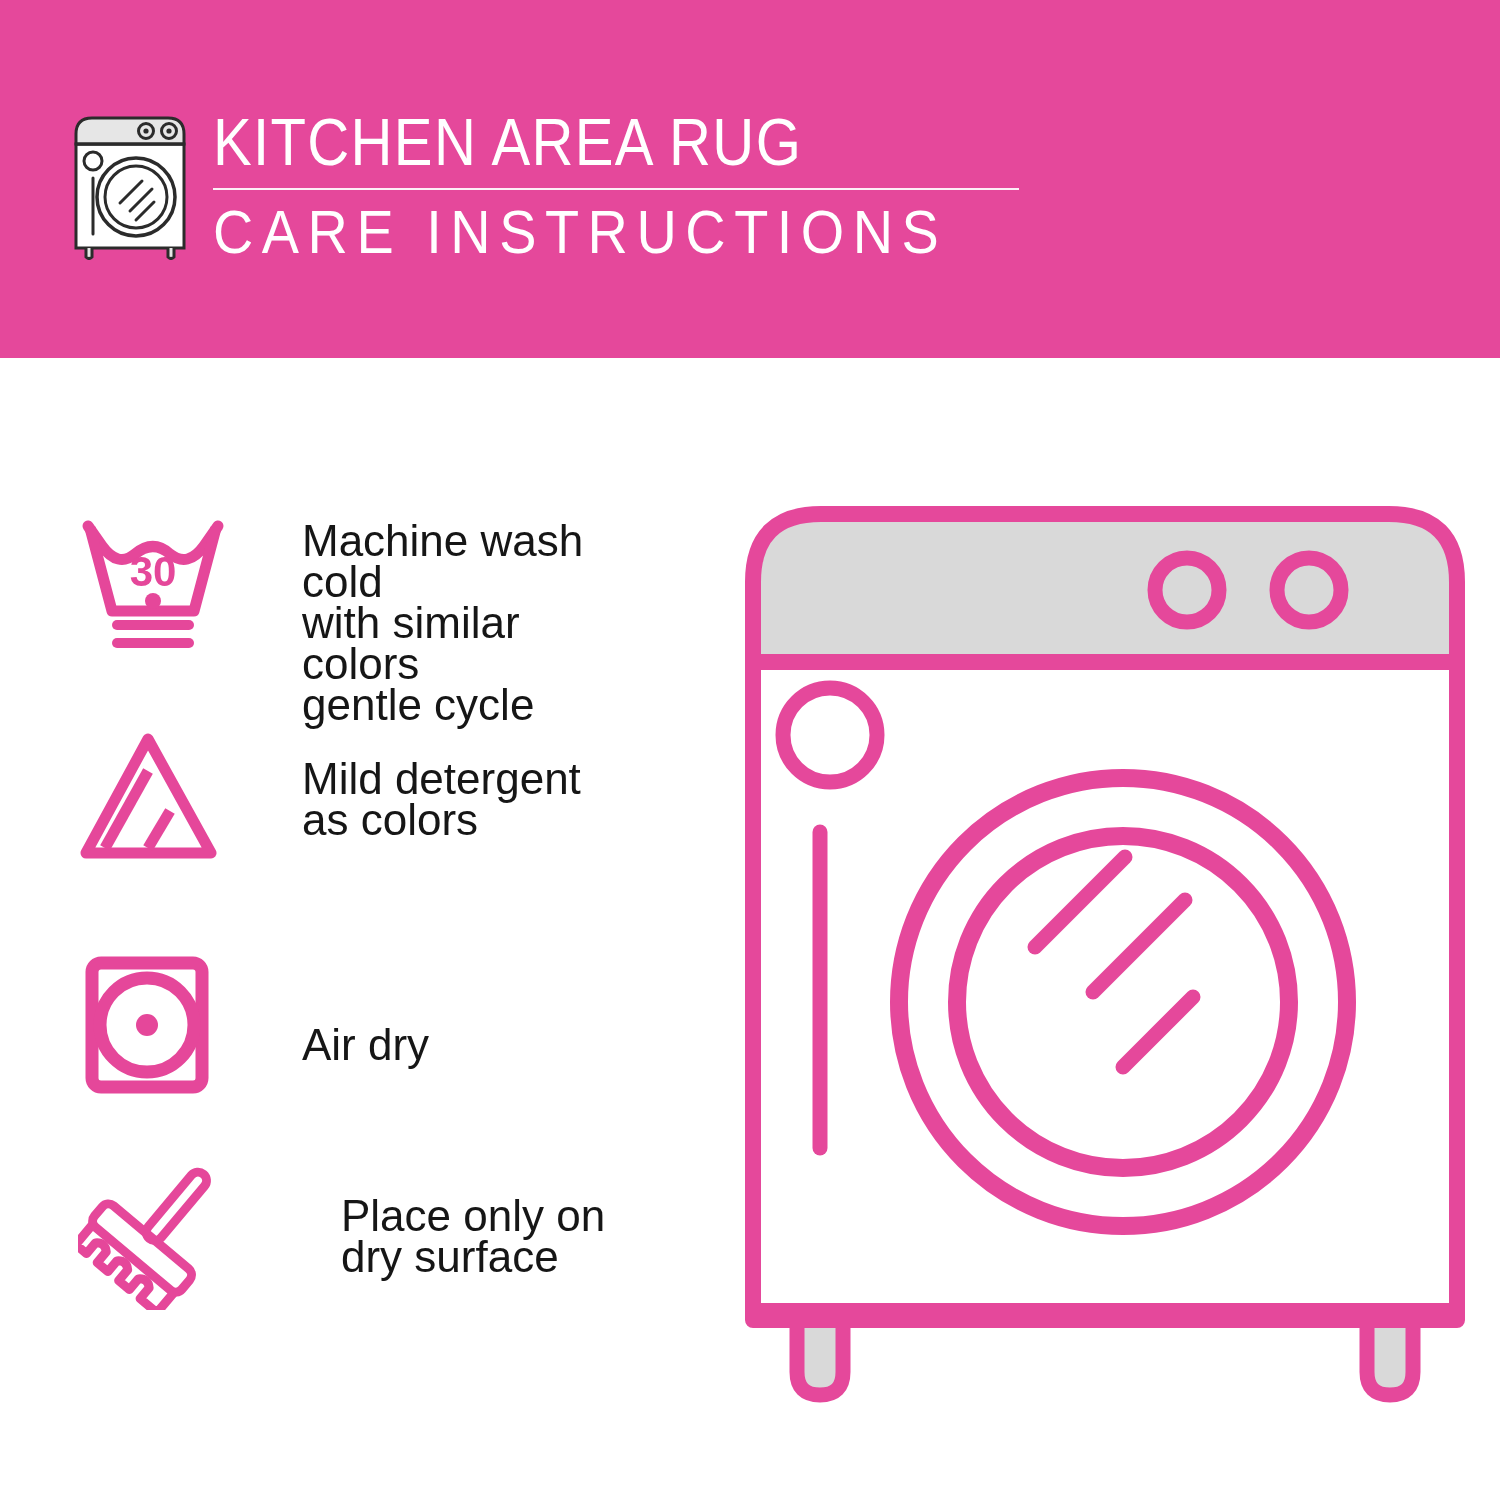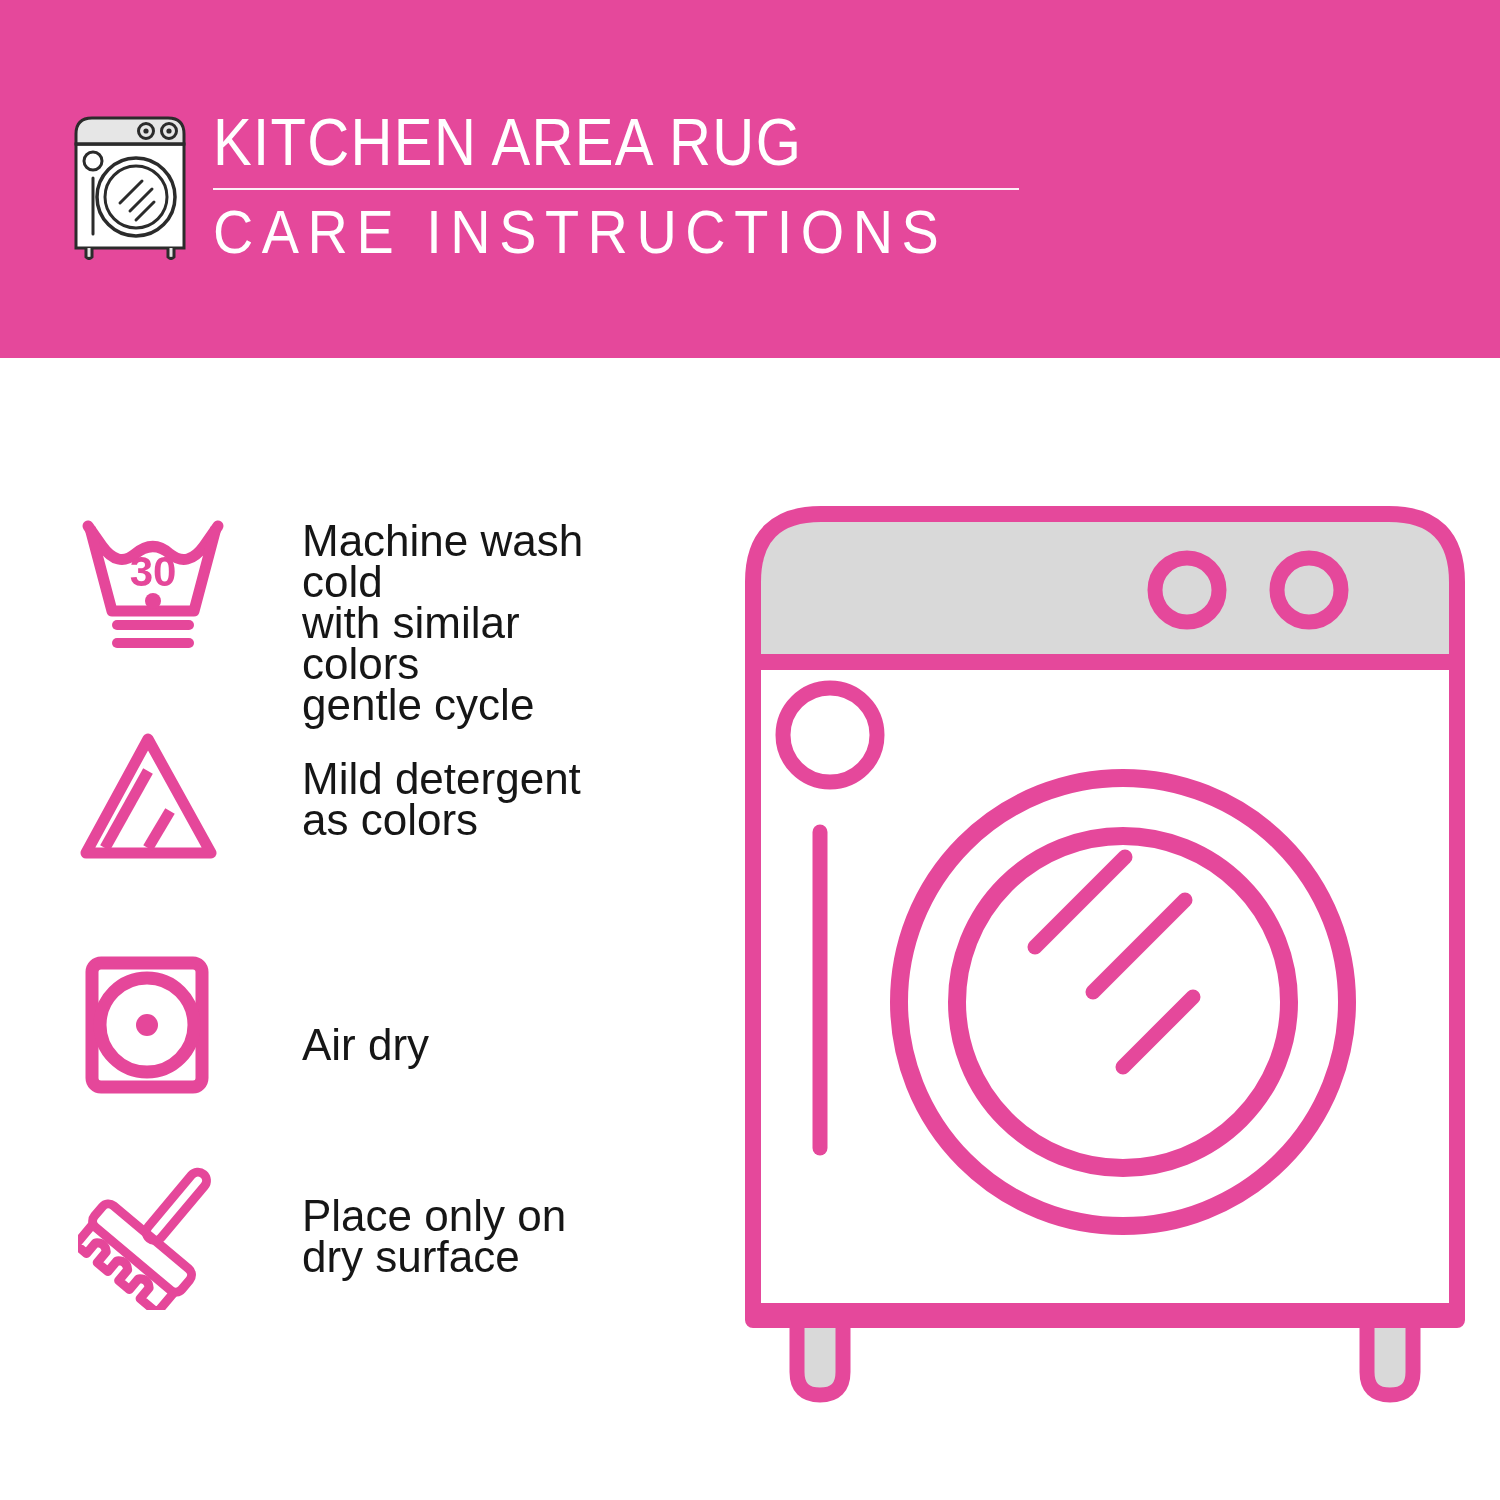--- a/index.html
+++ b/index.html
@@ -102,21 +102,21 @@
     width: 340px;
     color: #161616;
     font-size: 44px;
     line-height: 41px;
     font-weight: 400;
     white-space: pre-line;
   }
   .care-row.r0 .care-label { top: 12px; }
   .care-row.r1 .care-label { top: 33px; }
   .care-row.r2 .care-label { top: 48px; margin-top: 21px; }
-  .care-row.r3 .care-label { top: 35px; }
+  .care-row.r3 .care-label { top: 35px; margin-left: 39px; }
 
   
   .washer-illustration {
     position: absolute;
     left: 735px;
     top: 492px;
     width: 740px;
     height: 925px;
   }
 </style>

